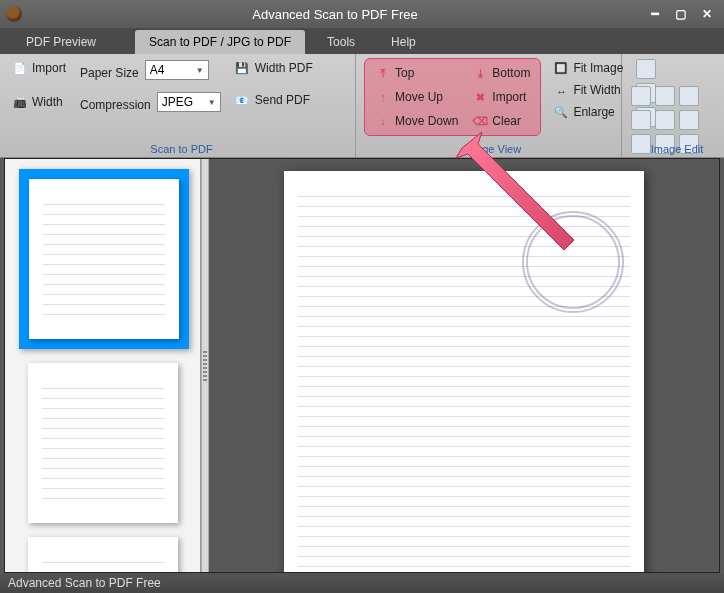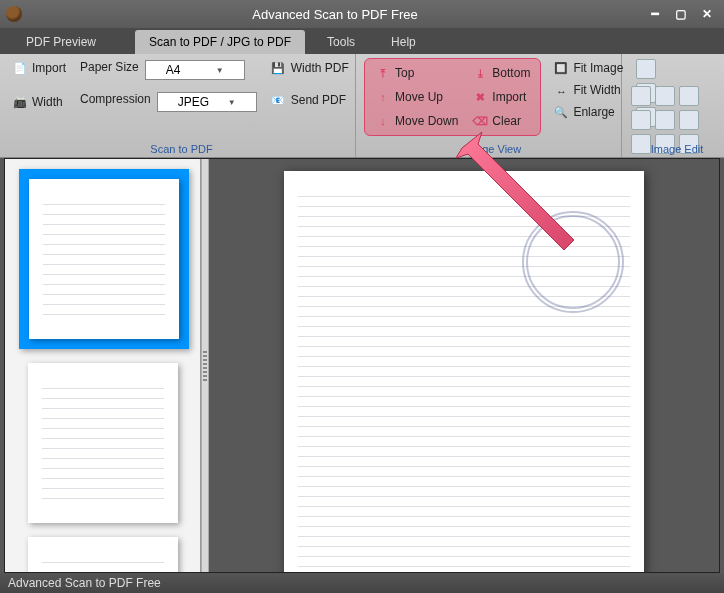--- a/index.html
+++ b/index.html
@@ -13,23 +13,23 @@
 .tabbar { height: 26px; background: #4a4a4a; display: flex; align-items: flex-end; padding-left: 12px; gap: 8px; }
 .tab { padding: 5px 14px; color: #ddd; cursor: pointer; font-size: 12px; }
 .tab.active { background: #bfbfbf; color: #000; border-radius: 3px 3px 0 0; margin-left: 17px; }
 
 .ribbon { height: 104px; background: linear-gradient(#cfcfcf,#bcbcbc); display: flex; border-bottom: 1px solid #888; }
 .group { border-right: 1px solid #9a9a9a; padding: 4px 8px 2px; display: flex; flex-direction: column; position: relative; }
 .group-label { position: absolute; bottom: 2px; left: 8px; right: 0; text-align: center; color: #2a5aa0; font-size: 11px; }
 .grid-2col { display: grid; grid-template-columns: auto auto; gap: 4px 6px; align-content: start; }
 .btn { display: flex; align-items: center; gap: 4px; padding: 2px 4px; cursor: pointer; color: #222; white-space: nowrap; }
 .btn .ic { width: 16px; height: 16px; display: inline-flex; align-items:center; justify-content:center; font-size:11px; }
-.label-sel { display: flex; align-items: flex-start; gap: 6px; }
+.label-sel { display: flex; align-items: flex-end; gap: 6px; }
 .label-sel label { color:#222; }
-.select { width: 100px; height: 20px; background: #fff; border: 1px solid #888; display: flex; align-items: center; padding: 0 20px; justify-content: space-between; cursor: pointer; }
+.select { width: 64px; height: 20px; background: #fff; border: 1px solid #888; display: flex; align-items: center; padding: 0 4px; justify-content: space-between; cursor: pointer; }
 .select .arrow { font-size: 8px; color:#555;}
 .highlight-box { background: rgba(231,104,128,0.55); border: 1px solid #d8456a; border-radius: 6px; padding: 4px 6px; }
 .btn .red-ic { color:#d8456a; font-weight:bold; }
 .vert-stack { display:flex; flex-direction:column; gap:2px; }
 .mini-ic { width:20px; height:20px; background:#e0e6ef; border:1px solid #9aa; border-radius:2px; display:inline-block; margin:1px;}
 .mini-grid { display:grid; grid-template-columns:repeat(3,22px); grid-auto-rows:22px; gap:2px;}
 
 .content { position: absolute; top: 158px; bottom: 20px; left: 4px; right: 4px; background: #555; display: flex; border:1px solid #222;}
 .thumbs { width: 196px; background: #f3f3f3; overflow-y: auto; padding: 10px 14px; border-right:1px solid #999;}
 .thumb { width: 150px; height: 160px; background: #fff; margin: 0 auto 14px; box-shadow: 2px 2px 6px rgba(0,0,0,0.35); position:relative; overflow:hidden;}

